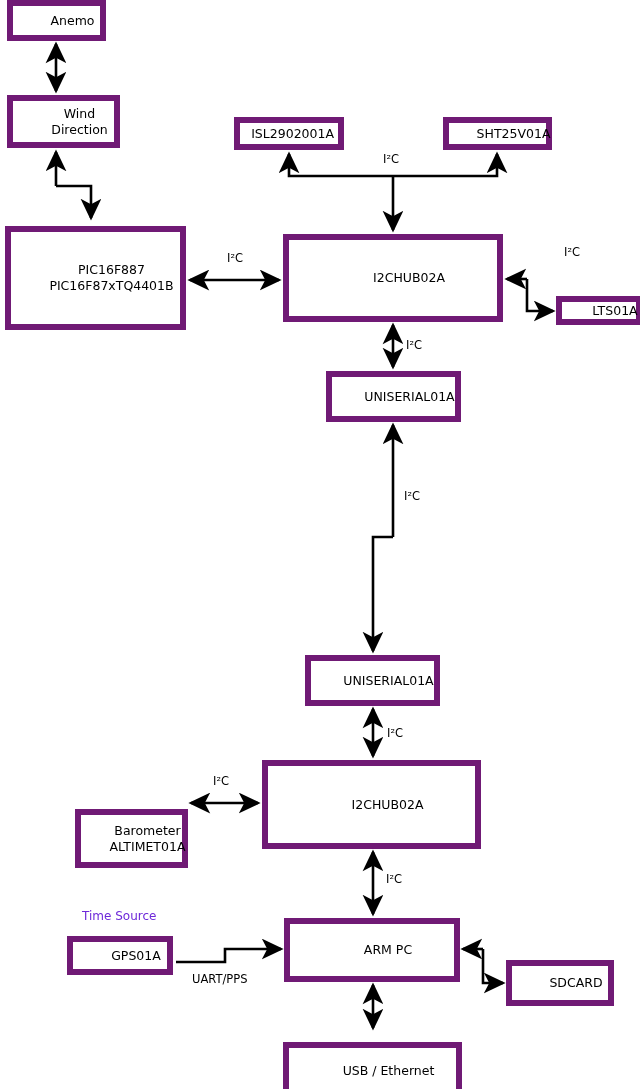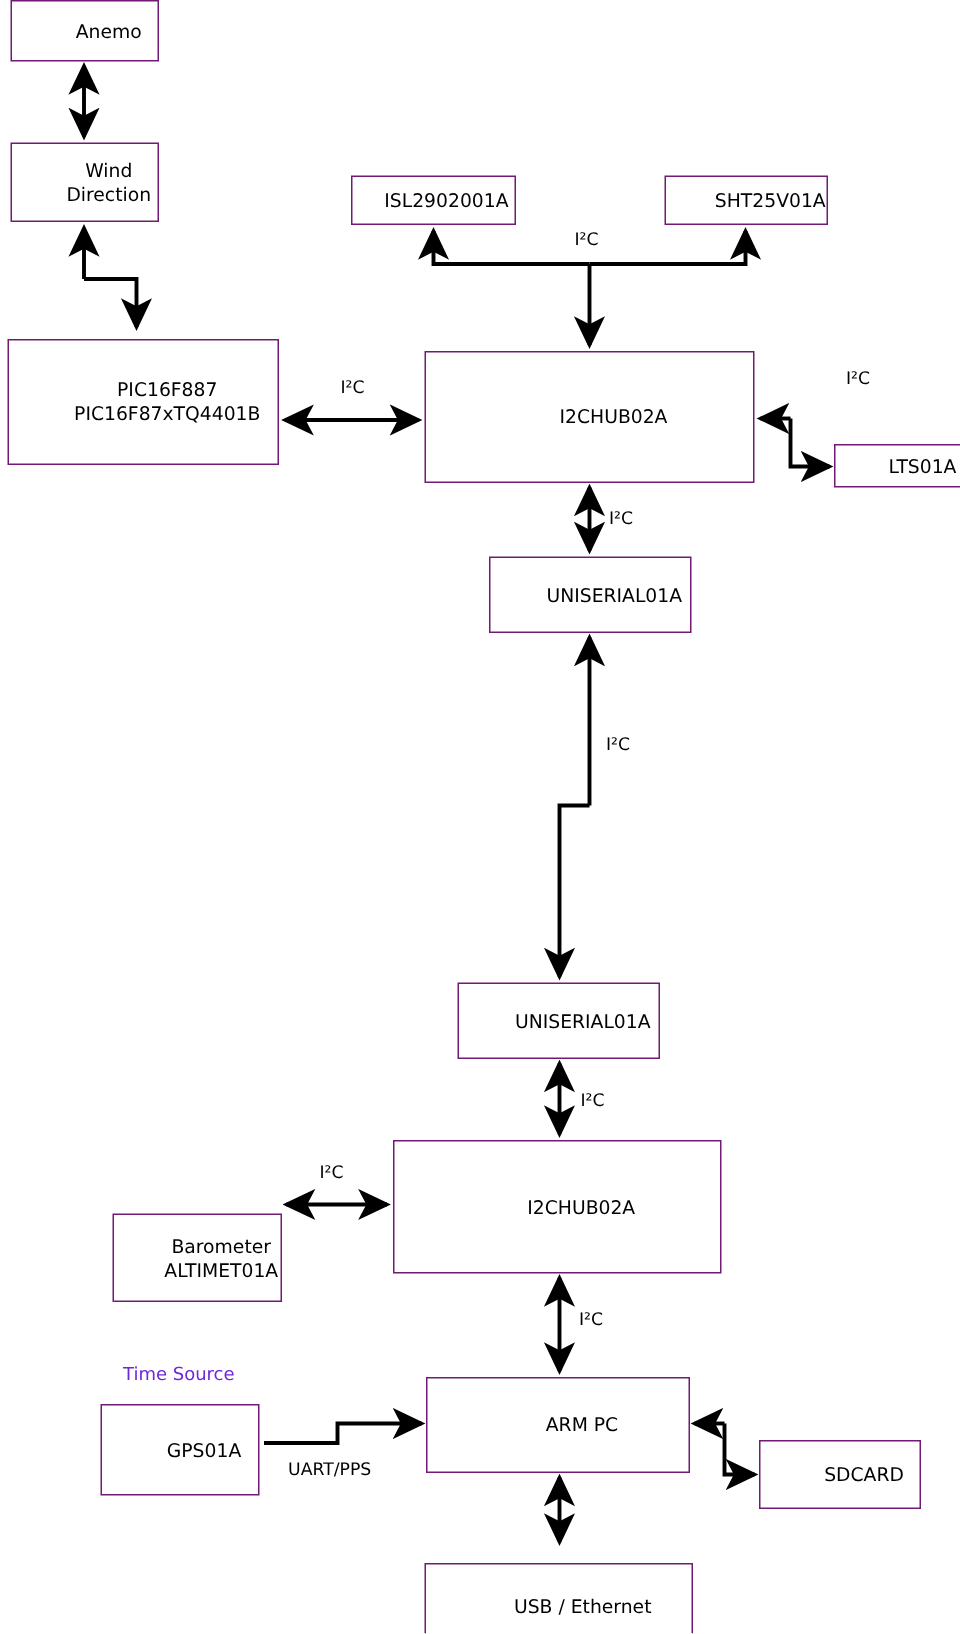--- a/index.html
+++ b/index.html
@@ -21,21 +21,21 @@
     position: absolute;
     left: 0;
     top: 0;
     width: 640px;
     height: 1089px;
     pointer-events: none;
   }
   .node {
     position: absolute;
     box-sizing: border-box;
-    border: 1px solid #701a75;
+    border: 6px solid #701a75;
     background: #ffffff;
     display: flex;
     align-items: center;
     justify-content: center;
     text-align: center;
     font-size: 12.5px;
     line-height: 1.25;
     color: #000000;
     z-index: 2;
     padding-left: 32px;
@@ -104,26 +104,26 @@
     <path d="M 483 949 L 463 949" fill="none" stroke="#000000" stroke-width="2.6" marker-end="url(#arrowhead)"></path>
     <path d="M 483 949 L 483 983 L 503 983" fill="none" stroke="#000000" stroke-width="2.6" marker-end="url(#arrowhead)"></path>
 
     <line x1="373" y1="985" x2="373" y2="1028" stroke="#000000" stroke-width="2.6" marker-end="url(#arrowhead)" marker-start="url(#arrowtail)"></line>
   </svg>
 
   <div class="node" style="left:7px; top:0px; width:99px; height:41px;">
     <span class="node-label">Anemo</span>
   </div>
 
-  <div class="node" style="left:7px; top:95px; width:99px; height:53px;text-align:center;">
+  <div class="node" style="left:7px; top:95px; width:113px; height:53px;text-align:center;">
     <span class="node-label">Wind
 Direction</span>
   </div>
 
-  <div class="node" style="left:5px; top:226px; width:181px; height:84px;">
+  <div class="node" style="left:5px; top:226px; width:181px; height:104px;">
     <span class="node-label">PIC16F887
 PIC16F87xTQ4401B</span>
   </div>
 
   <div class="node" style="left:234px; top:117px; width:110px; height:33px;justify-content:flex-end;">
     <span class="node-label">ISL2902001A</span>
   </div>
 
   <div class="node" style="left:443px; top:117px; width:109px; height:33px;">
     <span class="node-label">SHT25V01A</span>
@@ -147,21 +147,21 @@
 
   <div class="node" style="left:262px; top:760px; width:219px; height:89px;">
     <span class="node-label">I2CHUB02A</span>
   </div>
 
   <div class="node" style="left:75px; top:774px; width:113px; height:59px;margin-top:35px;">
     <span class="node-label">Barometer
 ALTIMET01A</span>
   </div>
 
-  <div class="node" style="left:67px; top:936px; width:106px; height:61px;">
+  <div class="node" style="left:67px; top:936px; width:106px; height:39px;">
     <span class="node-label">GPS01A</span>
   </div>
 
   <div class="node" style="left:284px; top:918px; width:176px; height:64px;">
     <span class="node-label">ARM PC</span>
   </div>
 
   <div class="node" style="left:506px; top:960px; width:108px; height:46px;">
     <span class="node-label">SDCARD</span>
   </div>

